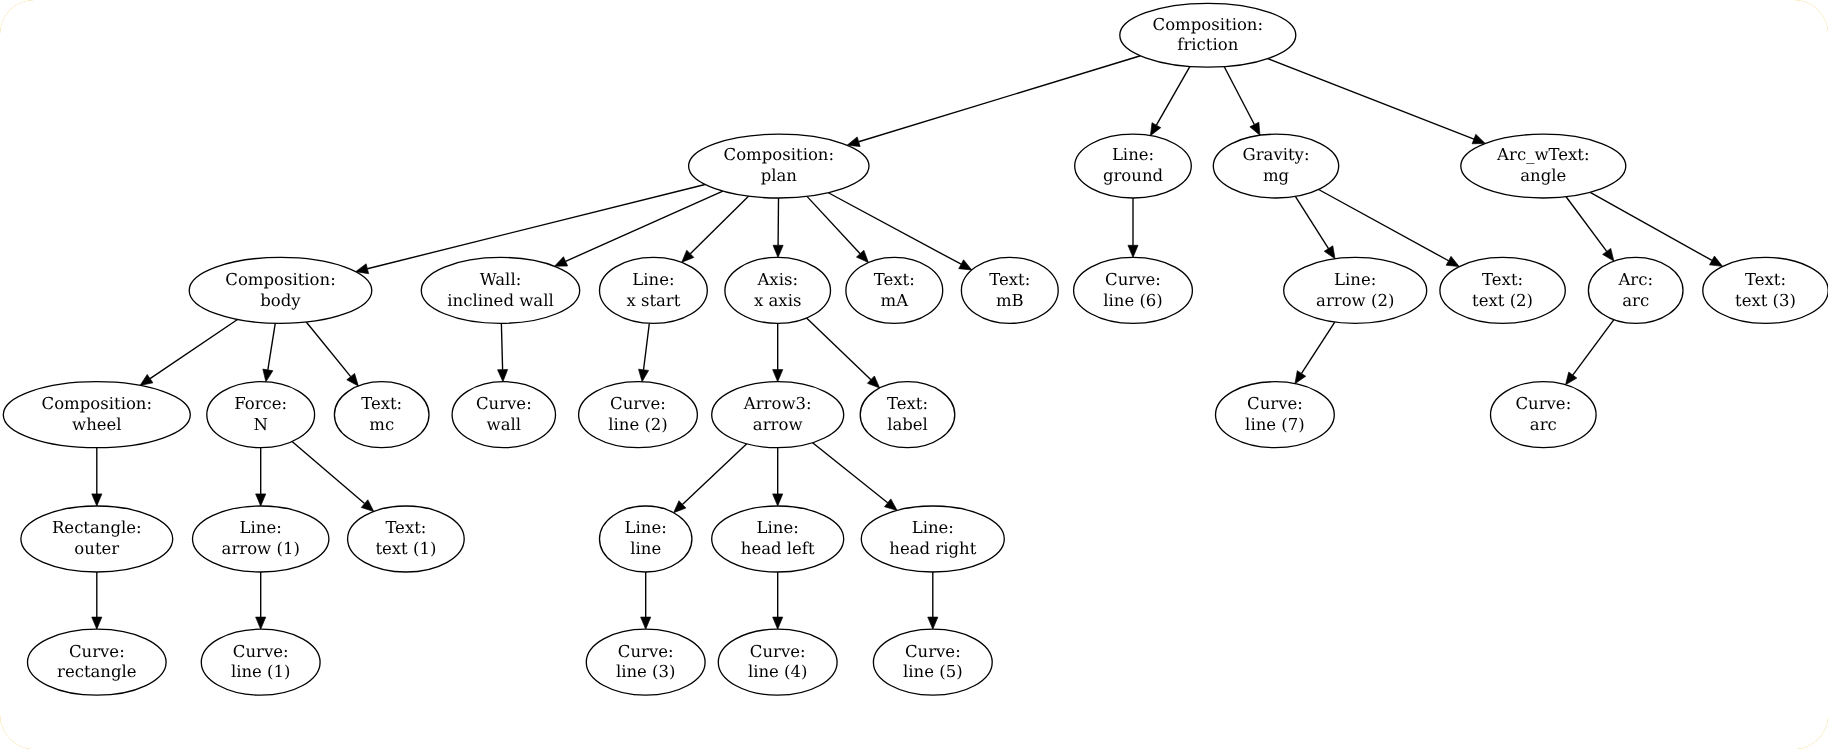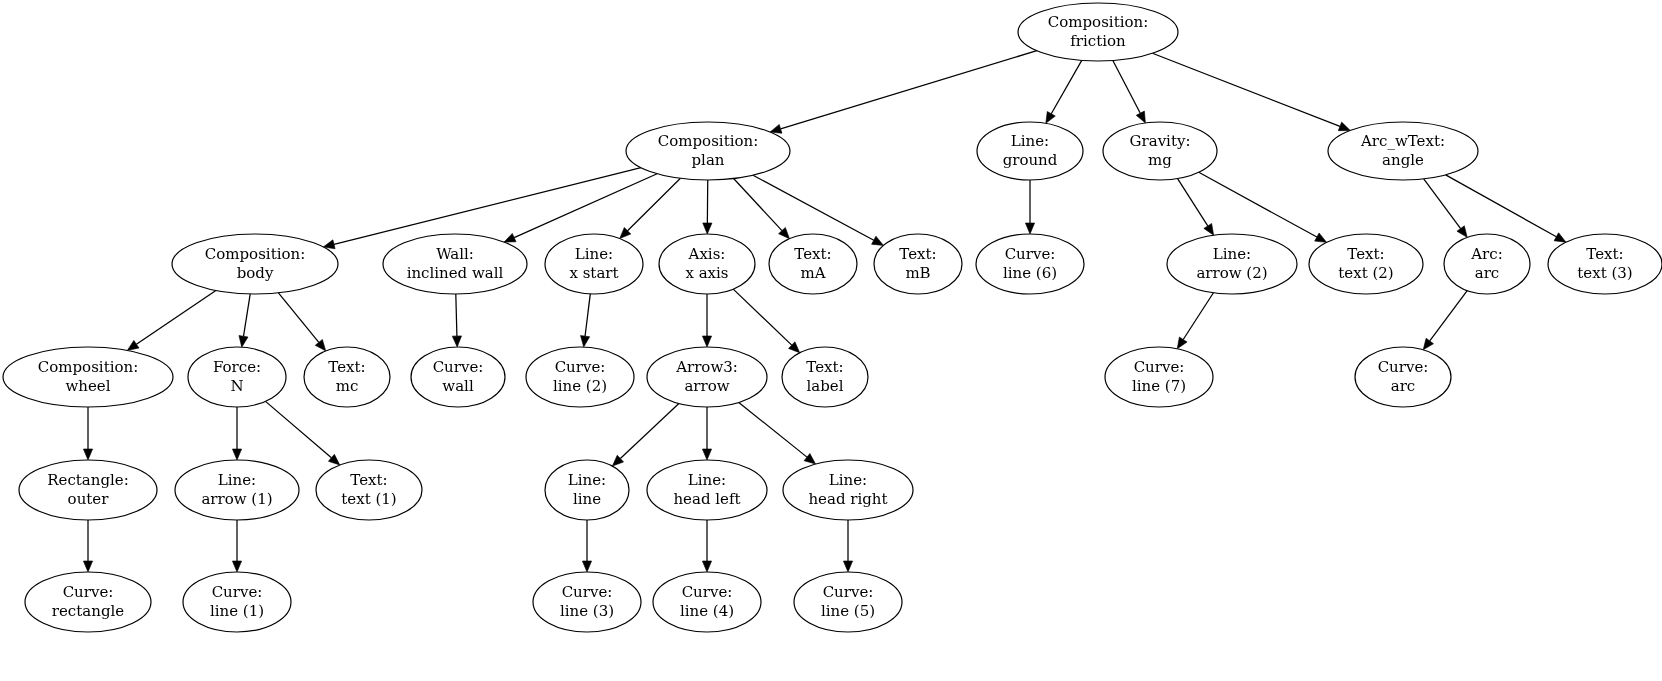--- a/index.html
+++ b/index.html
@@ -6,20 +6,21 @@
     margin: 0;
     padding: 0;
     background: #ffffff;
   }
   #canvas-wrap {
     position: relative;
     width: 1662px;
     height: 681px;
     background: #eab308;
     overflow: hidden;
+    border-radius: 31px;
   }
   svg#graph {
     display: block;
     width: 1662px;
     height: 681px;
     background: #ffffff;
   }
   .node-ellipse {
     fill: #ffffff;
     stroke: #000000;

